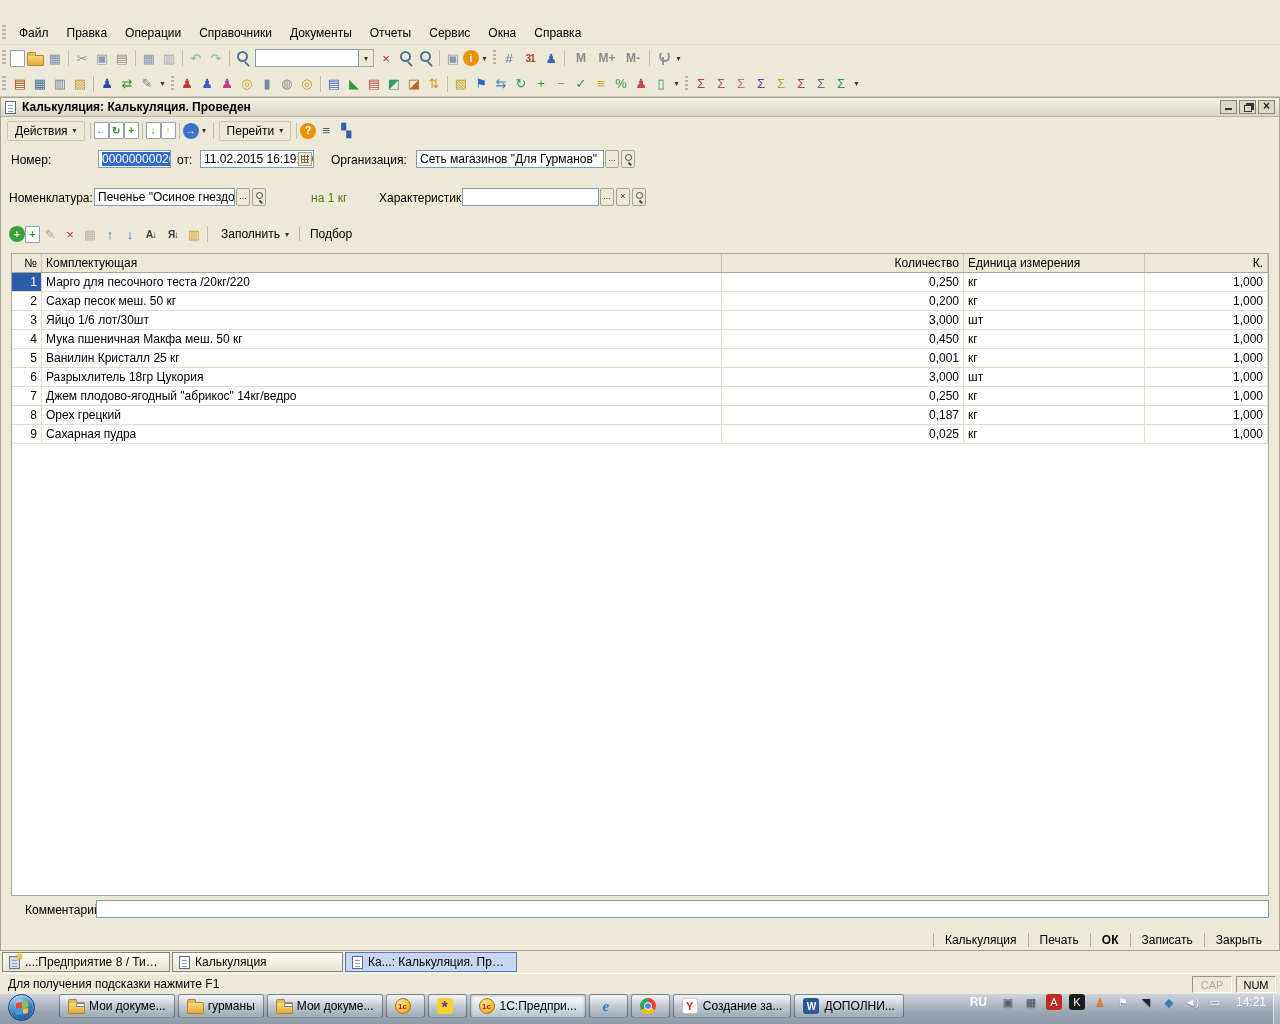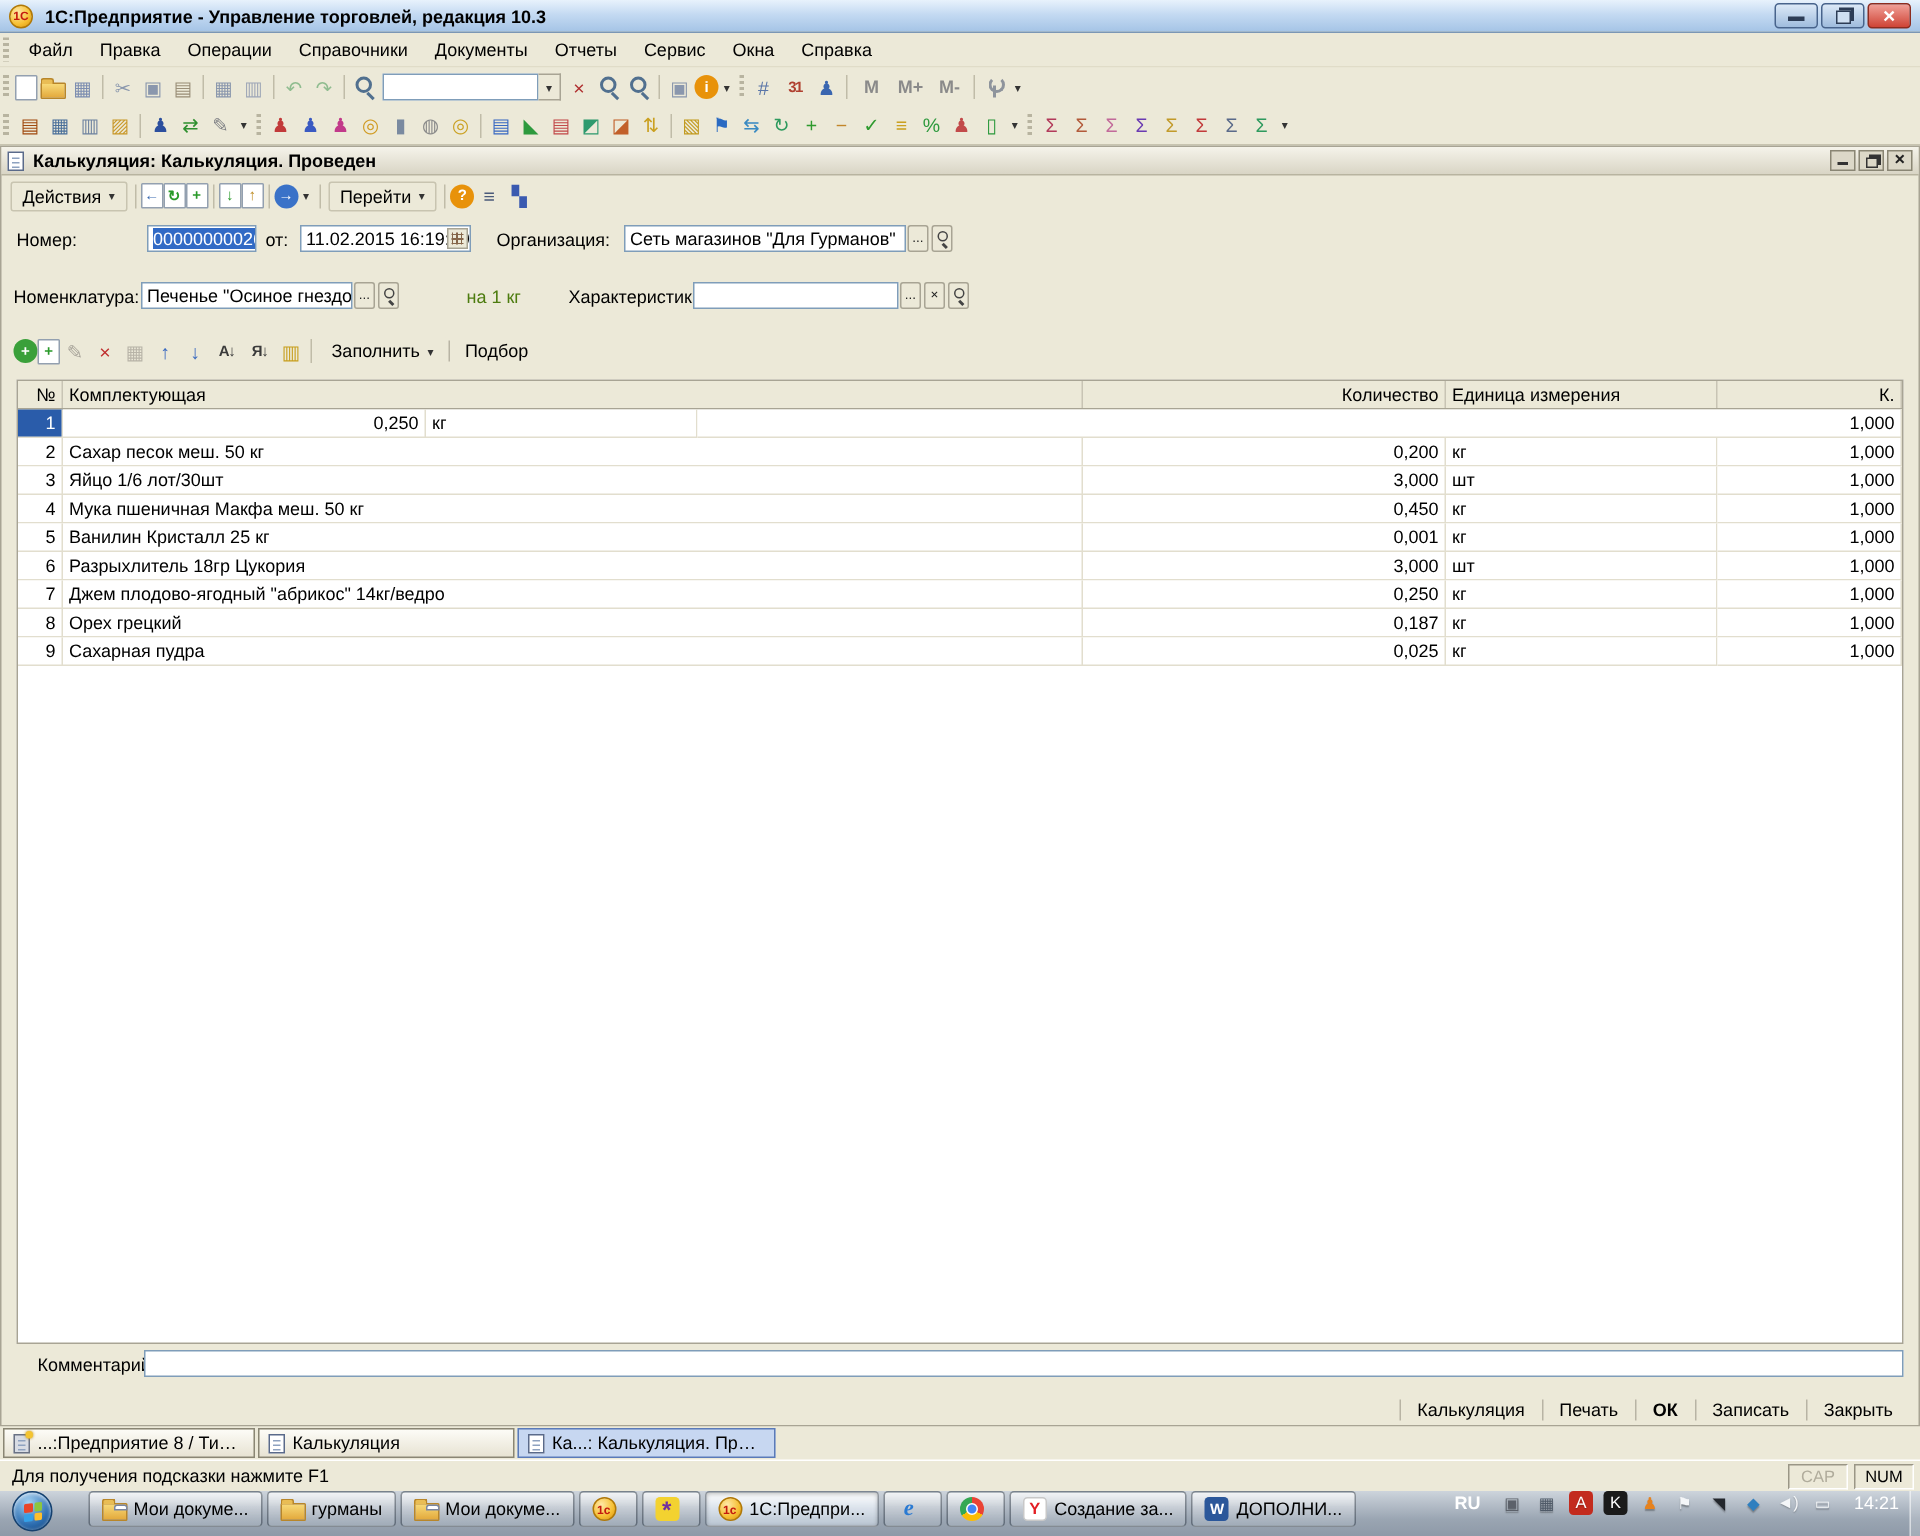--- a/index.html
+++ b/index.html
@@ -186,29 +186,20 @@
   .lang-ind { color:#fff; font-weight:bold; margin-right:6px; }
   .tray-ico { width:16px; height:16px; display:flex; align-items:center; justify-content:center; font-size:11px; border-radius:3px; text-shadow:0 1px 1px rgba(0,0,0,.3); }
   .clock { color:#fff; margin-left:6px; }
   .show-desktop { position:absolute; right:0; top:0; width:7px; height:30px; background:rgba(255,255,255,.18); border-left:1px solid rgba(255,255,255,.55); }
 </style>
 </head>
 <body>
 
 <div class="screen">
 
-  <div class="titlebar">
-    <span class="i-1c-main">1С</span>
-    <span class="title-text">1С:Предприятие - Управление торговлей, редакция 10.3</span>
-    <span class="win-controls">
-      <span class="wbtn min"></span>
-      <span class="wbtn restore"></span>
-      <span class="wbtn close"></span>
-    </span>
-  </div>
 
   <div class="menubar">
     <span class="grip"></span>
     <span class="iconrow">
         <span class="menu-item">Файл</span>
         <span class="menu-item">Правка</span>
         <span class="menu-item">Операции</span>
         <span class="menu-item">Справочники</span>
         <span class="menu-item">Документы</span>
         <span class="menu-item">Отчеты</span>
@@ -620,20 +611,21 @@
       <div class="ghead">
         <span class="c num">№</span>
         <span class="c name">Комплектующая</span>
         <span class="c qty">Количество</span>
         <span class="c unit">Единица измерения</span>
         <span class="c k">К.</span>
       </div>
       <div class="grid-body">
           <div class="grow">
         <span class="c num">1</span>
+        <span class="c name">Марго для песочного теста /20кг/220</span>
         <span class="c qty">0,250</span>
         <span class="c unit">кг</span>
         <span class="c k">1,000</span>
       </div>
           <div class="grow">
         <span class="c num">2</span>
         <span class="c name">Сахар песок меш. 50 кг</span>
         <span class="c qty">0,200</span>
         <span class="c unit">кг</span>
         <span class="c k">1,000</span>

